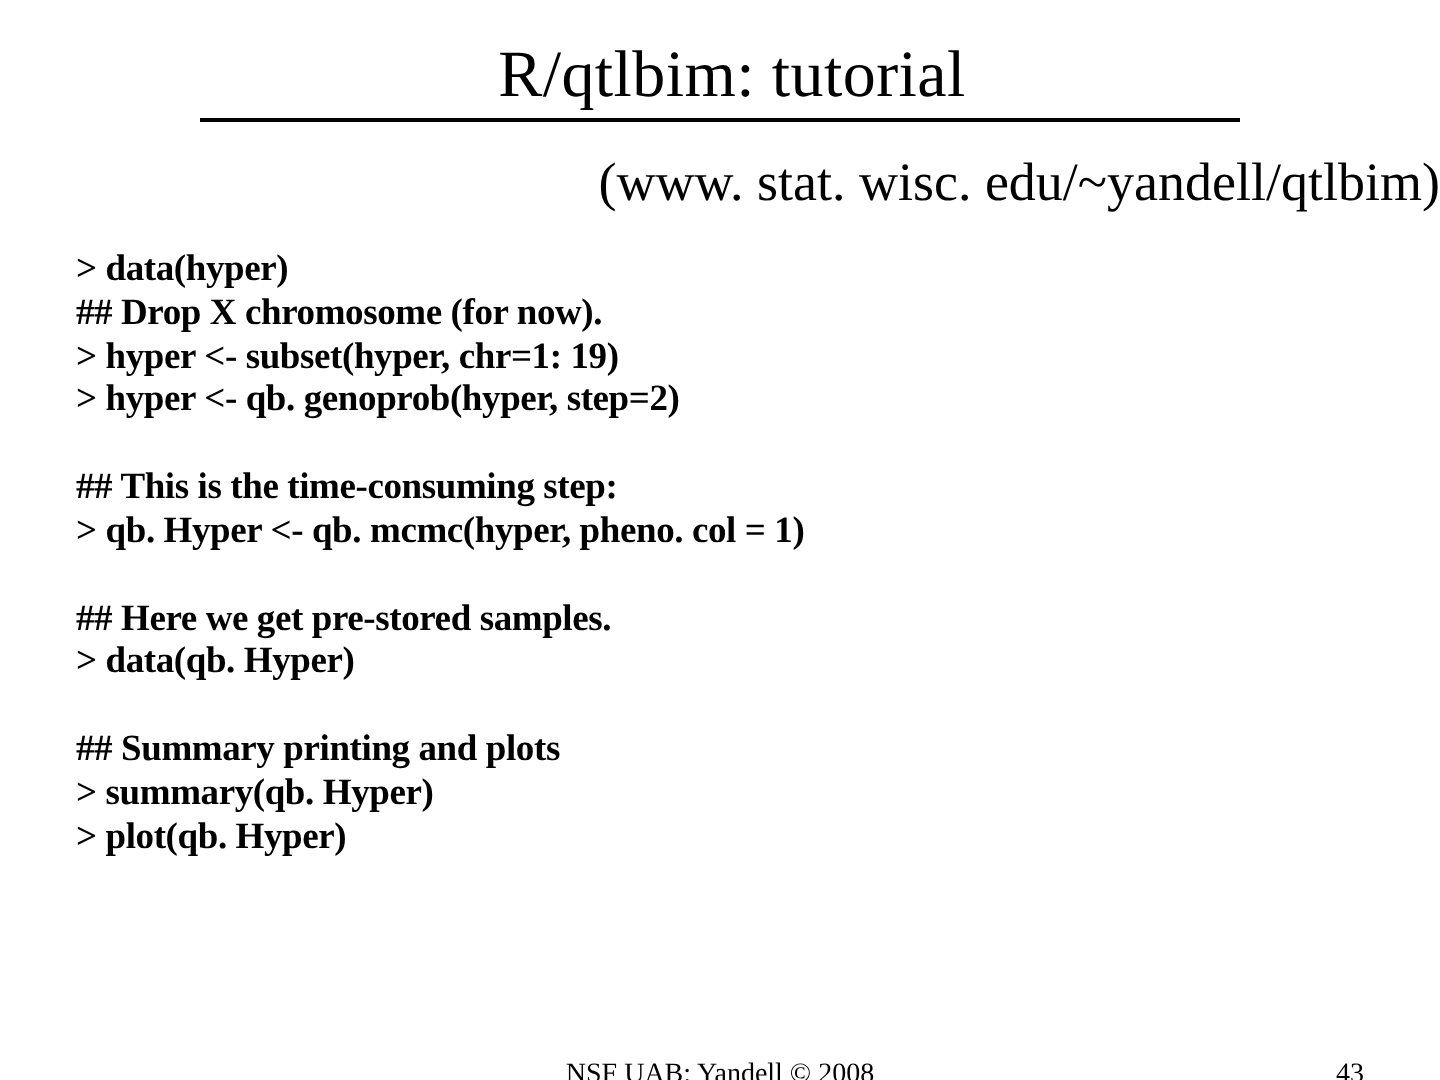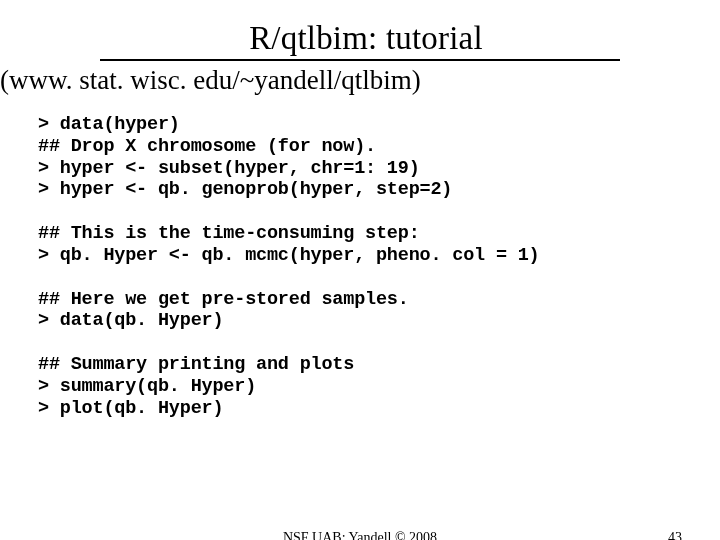--- a/index.html
+++ b/index.html
@@ -24,26 +24,26 @@
     margin-top: 20px;
     letter-spacing: 0.2px;
     padding-left: 12px;
   }
   .title-underline {
     width: 520px;
     margin: 2px auto 0 auto;
     border-bottom: 2px solid #000;
   }
   .subtitle {
-    text-align: left;
+    text-align: right;
     font-size: 27px;
-    margin-top: 4px;
+    margin-top: 15px;
   }
   .code-block {
-    font-family: Liberation Mono, monospace;
+    font-family: Liberation Serif, serif;
     font-weight: bold;
     font-size: 18.5px;
     line-height: 1.18;
     white-space: pre;
     margin: 18px 0 16px 38px;
     letter-spacing: -0.2px;
   }
   .footer-center {
     position: absolute;
     bottom: 14px;

